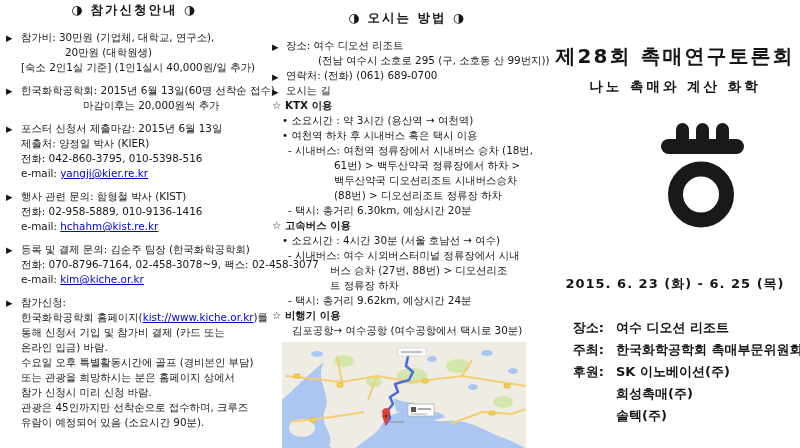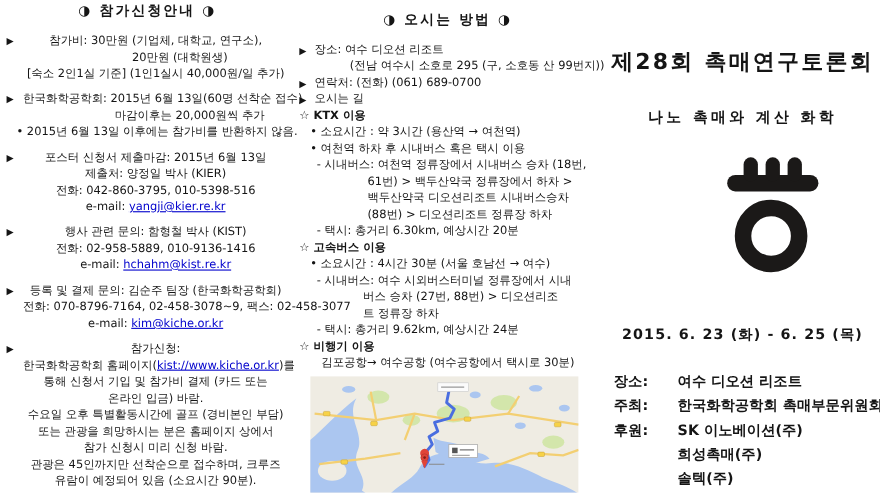--- a/index.html
+++ b/index.html
@@ -12,21 +12,21 @@
   .col-right{position:absolute;left:552px;top:0;width:246px;text-align:center;}
 
   
   .sec-header{font-size:12.5px;font-weight:bold;text-align:center;letter-spacing:2px;margin-bottom:13px;}
 
   
   .col-left,.col-mid{font-size:10.4px;line-height:15px;}
   .item{position:relative;padding-left:15px;margin-bottom:8px;}
   .item:last-child{margin-bottom:0;}
   .marker{position:absolute;left:0;top:1px;font-size:8.5px;}
-  .ln{white-space:nowrap;text-align:center;}
+  .ln{white-space:nowrap;}
   .ind-fee2{padding-left:44px;}
   .ind-pre2{padding-left:62px;}
   .ind-note{margin-left:-6px;}
   .link{color:#0000cc;text-decoration:underline;}
 
   
   .ml{position:relative;white-space:nowrap;}
   .ml .marker{top:2px;}
   .arrow{padding-left:14px;}
   .star-line{font-weight:bold;}
@@ -35,25 +35,25 @@
   .ind-dot{padding-left:10px;}
   .ind-dash{padding-left:16px;}
   .ind-cont{padding-left:62px;}
   .ind-cont2{padding-left:58px;}
   .ind-flight{padding-left:20px;}
 
   .map-wrap{margin-top:4px;margin-left:10px;width:244px;height:114px;}
 
   
   .r-title{margin-top:43px;font-size:20px;font-weight:bold;letter-spacing:2px;white-space:nowrap;}
-  .r-subtitle{margin-top:28px;font-size:13.5px;font-weight:bold;letter-spacing:3px;}
+  .r-subtitle{margin-top:8px;font-size:13.5px;font-weight:bold;letter-spacing:3px;}
   .r-logo{margin-top:25px;height:110px;display:flex;justify-content:center;}
   .r-logo svg{transform:translateX(28px);}
   .r-date{margin-top:44px;font-size:13px;font-weight:600;letter-spacing:1px;}
-  .r-info{margin-top:25px;text-align:left;padding-left:6px;font-size:13px;font-weight:600;}
+  .r-info{margin-top:25px;text-align:right;padding-left:6px;font-size:13px;font-weight:600;}
   .r-row{display:flex;line-height:19px;margin-bottom:3px;}
   .r-label{width:46px;flex:none;}
   .r-value{padding-left:12px;white-space:nowrap;}
 </style>
 </head>
 <body>
 
 <div class="page">
 
   <div class="col-left">
@@ -63,21 +63,20 @@
       <span class="marker">▶</span>
       <div class="ln">참가비: 30만원 (기업체, 대학교, 연구소),</div>
       <div class="ln ind-fee2">20만원 (대학원생)</div>
       <div class="ln">[숙소 2인1실 기준] (1인1실시 40,000원/일 추가)</div>
     </div>
 
     <div class="item">
       <span class="marker">▶</span>
       <div class="ln">한국화학공학회: 2015년 6월 13일(60명 선착순 접수)</div>
       <div class="ln ind-pre2">마감이후는 20,000원씩 추가</div>
-      <div class="ln ind-note">• 2015년 6월 13일 이후에는 참가비를 반환하지 않음.</div>
     </div>
 
     <div class="item">
       <span class="marker">▶</span>
       <div class="ln">포스터 신청서 제출마감: 2015년 6월 13일</div>
       <div class="ln">제출처: 양정일 박사 (KIER)</div>
       <div class="ln">전화: 042-860-3795, 010-5398-516</div>
       <div class="ln"><span>e-mail: </span><a class="link">yangji@kier.re.kr</a></div>
     </div>
 

